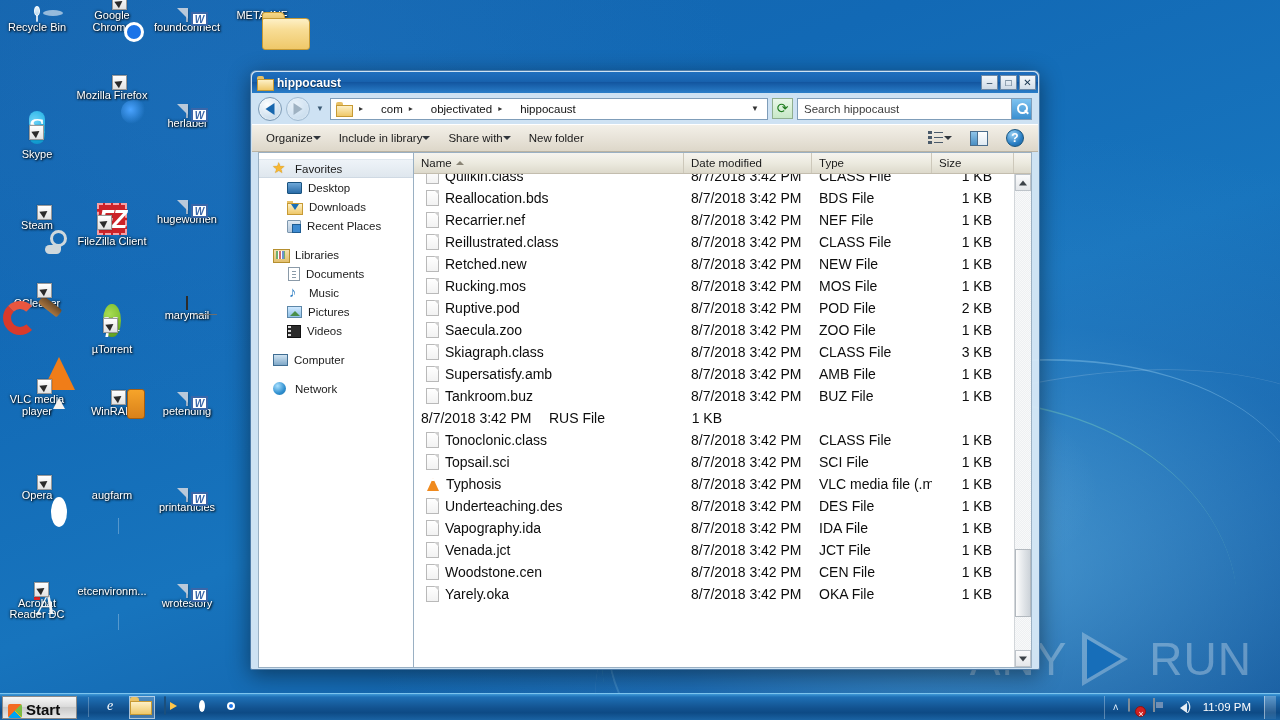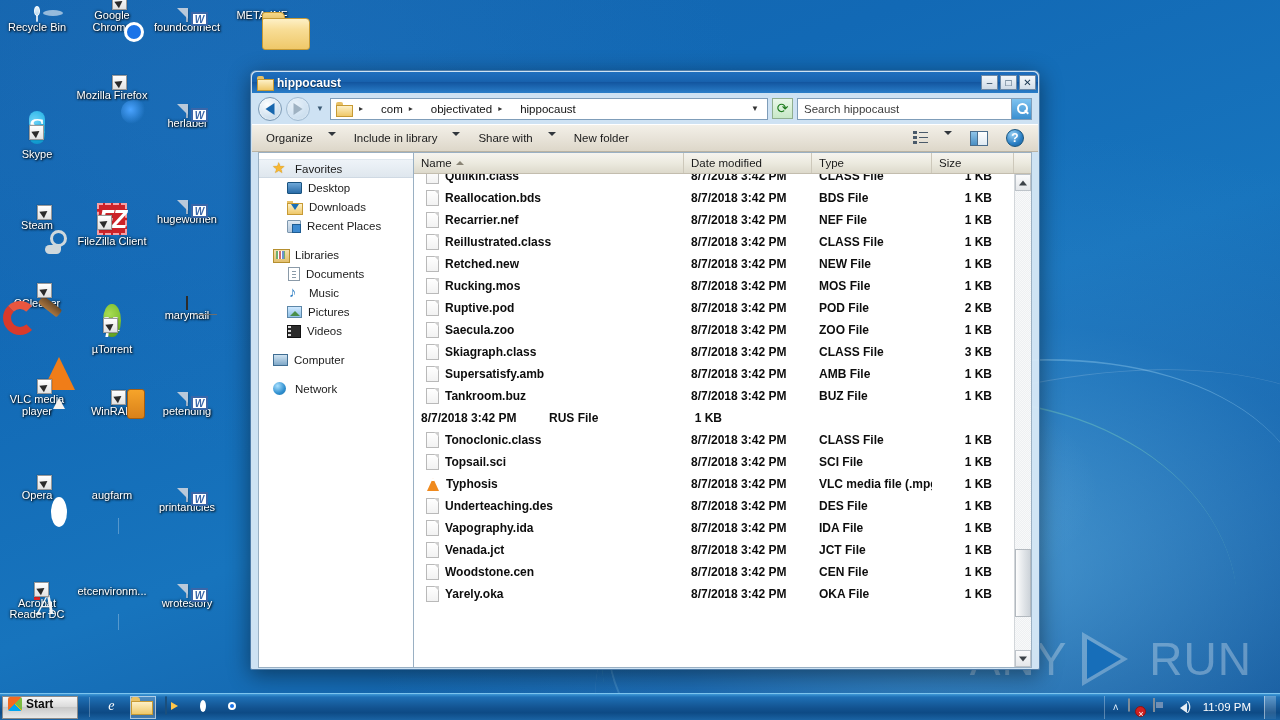--- a/index.html
+++ b/index.html
@@ -426,21 +426,21 @@
   
   .cmdbar {
     height: 28px; flex:none;
     background: linear-gradient(#f3f0e8, #e6e1d6 60%, #ddd7c9 100%);
     border-top: 1px solid #ffffff;
     border-bottom: 1px solid #b9b2a2;
     display: flex; align-items: center;
     padding: 0 6px; gap: 2px; font-size: 11.5px; color:#1b1b1b;
   }
   .cmd {
-    display: flex; align-items:flex-start; gap: 15px;
+    display: flex; align-items:center; gap: 0;
     padding: 3px 8px; white-space:nowrap; cursor: default;
   }
   .cmd .caret {
     width:0; height:0;
     border-left:4px solid transparent; border-right:4px solid transparent;
     border-top:4px solid #31363c;
   }
   .cmdbar .spacer { flex: 1; }
   .view-ico {
     width: 16px; height: 14px; position: relative;
@@ -598,21 +598,21 @@
     width:0;height:0;
     border-left:4px solid transparent; border-right:4px solid transparent;
     border-bottom:4px solid #8a8576;
   }
   .rows {
     flex: 1; overflow: hidden; position: relative;
   }
   .rows-inner { position:absolute; left:0; right:0; top:-9px; }
   .row {
     display:flex; height: 22px; align-items:center;
-    font-size: 12px; color:#0d0d0d; cursor: default; font-weight: bold;
+    font-size: 14px; color:#0d0d0d; cursor: default;
   }
   .row .c { padding-left: 7px; white-space: nowrap; overflow: hidden; }
   .c.name { width: 270px; display:flex; align-items:center; gap:6px; padding-left: 12px; }
   .c.date { width: 128px; }
   .c.type { width: 120px; }
   .c.size { width: 82px; text-align: right; padding-right: 22px; padding-left: 0; }
   .fico {
     width: 13px; height: 16px; flex:none; position: relative;
     background: linear-gradient(#ffffff,#f2f2f2);
     border:1px solid #b9b9b9;
@@ -692,25 +692,25 @@
 
   
   #taskbar {
     position: absolute; left:0; right:0; bottom:0; height: 27px;
     background: linear-gradient(#3f9ad8 0%, #1e6fb5 12%, #12528f 55%, #0d4a85 72%, #1a63a3 100%);
     border-top: 1px solid #7cc4ee;
     display:flex; align-items:center;
     padding: 0 0 0 2px;
   }
   .startbtn {
-    height: 23px; padding: 0 24px 0 5px; margin-right: 6px;
-    display:flex; align-items:flex-start; gap:4px;
+    height: 23px; padding: 0 16px 0 5px; margin-right: 6px;
+    display:flex; align-items:flex-end; gap:4px;
     background: linear-gradient(#f6f6f6, #dcdcdc 45%, #c9c9c9 50%, #e8e8e8 100%);
     border: 1px solid #8a8a8a;
-    color:#0b0b0b; font-size: 12px; font-weight: bold;
+    color:#0b0b0b; font-size: 15px; font-weight: bold;
     cursor: default;
   }
   .start-orb {
     width: 14px; height: 14px; position: relative;
   }
   .start-orb::before {
     content:""; position:absolute; inset:0;
     background:
       linear-gradient(135deg, #f26a21 0 48%, transparent 48%),
       linear-gradient(-135deg, #7cbb42 0 48%, transparent 48%),

